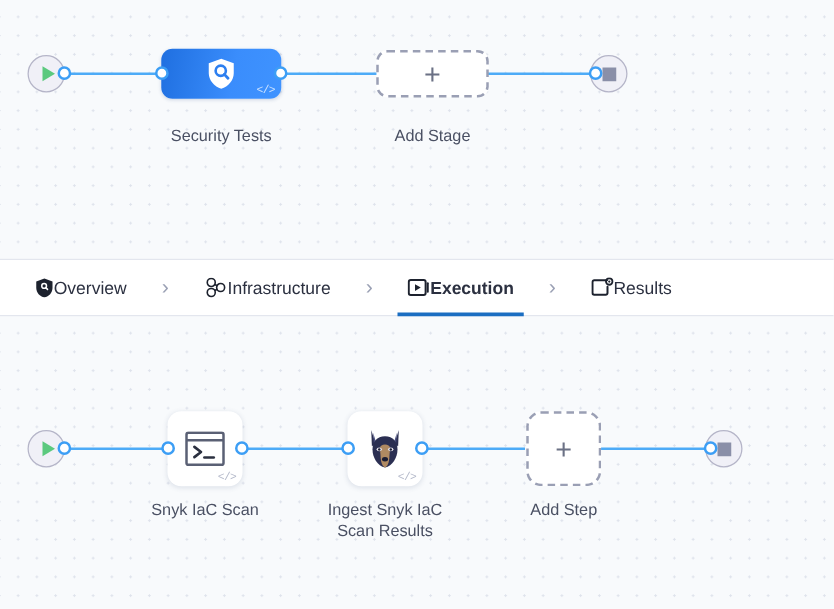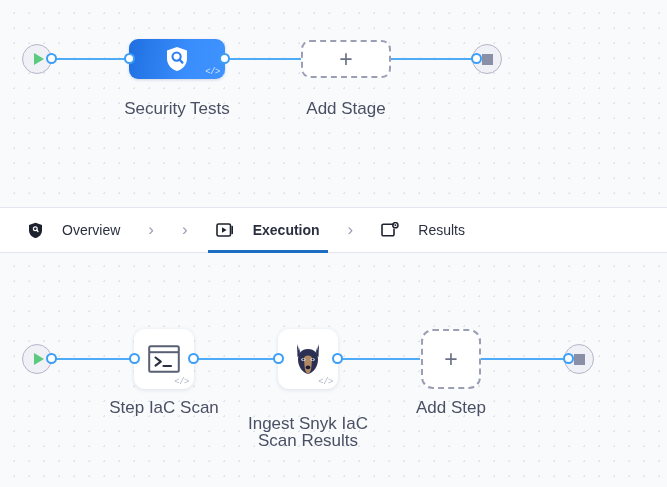--- a/index.html
+++ b/index.html
@@ -135,21 +135,21 @@
     letter-spacing: -0.5px;
     line-height: 1;
   }
   .code-badge.on-blue { color: #cfe4ff; }
   .code-badge.on-white { color: #b3b8c9; }
 
   
   .node-label {
     position: absolute;
     text-align: center;
-    font-size: 17px;
+    font-size: 13px;
     color: #4a5063;
     line-height: 17px;
     z-index: 2;
   }
 
   
   .tabbar {
     height: 46px;
     background: #ffffff;
     border-top: 1px solid #e3e6ee;
@@ -157,21 +157,21 @@
     display: flex;
     align-items: stretch;
     padding-left: 14px;
     flex: 0 0 auto;
     position: relative;
     z-index: 5;
   }
   .tab {
     display: flex;
     align-items: center;
-    gap: 19px;
+    gap: 0;
     padding: 0 14px;
     font-size: 14px;
     color: #2b3040;
     position: relative;
     cursor: pointer;
     white-space: nowrap;
   }
   .tab.active { font-weight: bold; justify-content: space-between; }
   .tab.active::after {
     content: "";
@@ -242,20 +242,32 @@
           <path d="M7.5 0.7 L14 3.1 V8.2 C14 12.3 11.1 15.2 7.5 16 C3.9 15.2 1 12.3 1 8.2 V3.1 Z" fill="#1d222e"></path>
           <circle cx="7.3" cy="6.7" r="1.9" fill="none" stroke="#ffffff" stroke-width="1.2"></circle>
           <line x1="8.6" y1="8" x2="10" y2="9.5" stroke="#ffffff" stroke-width="1.3" stroke-linecap="round"></line>
         </svg>
       </span>
       <span>Overview</span>
     </div>
 
     <div class="tab-sep">›</div>
 
+    <div class="tab">
+      <span class="tab-icon">
+        <svg width="19" height="17" viewBox="0 0 19 17">
+          <circle cx="6" cy="4" r="3.2" fill="none" stroke="#1d222e" stroke-width="1.3"></circle>
+          <circle cx="6" cy="12" r="3.2" fill="none" stroke="#1d222e" stroke-width="1.3"></circle>
+          <circle cx="13.5" cy="8" r="3.2" fill="none" stroke="#1d222e" stroke-width="1.3"></circle>
+          <line x1="9" y1="5.6" x2="11" y2="6.8" stroke="#1d222e" stroke-width="1.3"></line>
+          <line x1="9" y1="10.4" x2="11" y2="9.2" stroke="#1d222e" stroke-width="1.3"></line>
+        </svg>
+      </span>
+      <span>Infrastructure</span>
+    </div>
 
     <div class="tab-sep">›</div>
 
     <div class="tab active">
       <span class="tab-icon">
         <svg width="18" height="16" viewBox="0 0 18 16">
           <rect x="1" y="2" width="13.5" height="12" rx="1.6" fill="none" stroke="#1d222e" stroke-width="1.6"></rect>
           <path d="M6 5.3 L10.6 8 L6 10.7 Z" fill="#1d222e"></path>
           <line x1="16.2" y1="4.6" x2="16.2" y2="11.4" stroke="#1d222e" stroke-width="1.6" stroke-linecap="round"></line>
         </svg>
@@ -298,41 +310,41 @@
         <svg width="32" height="28" viewBox="0 0 32 28">
           <rect x="1.2" y="1.2" width="29.6" height="25.6" rx="1.5" fill="#ffffff" stroke="#5a6074" stroke-width="2"></rect>
           <line x1="1.2" y1="7.2" x2="30.8" y2="7.2" stroke="#5a6074" stroke-width="2"></line>
           <path d="M7.5 12.5 L12.8 16.6 L7.5 20.7" fill="none" stroke="#2b3040" stroke-width="2.1" stroke-linecap="round" stroke-linejoin="round"></path>
           <line x1="15.5" y1="21" x2="23" y2="21" stroke="#2b3040" stroke-width="2.1" stroke-linecap="round"></line>
         </svg>
         <span class="code-badge on-white">&lt;/&gt;</span>
       </div>
       <div class="port" style="left:129px; top:100px;"></div>
       <div class="port" style="left:188px; top:100px;"></div>
-      <div class="node-label" style="left:84px; top:146px; width:160px;">Step IaC Scan</div>
+      <div class="node-label" style="left:84px; top:146px; width:160px;">Snyk IaC Scan</div>
 
       <div class="step-node" style="left:278px; top:76px;">
         <svg width="34" height="34" viewBox="0 0 34 34">
           <path d="M6 2 L9.5 13 L6.5 15 Z" fill="#2b2f52"></path>
           <path d="M28 2 L24.5 13 L27.5 15 Z" fill="#2b2f52"></path>
           <path d="M7.5 4 L10 12.5 L8.2 13.8 Z" fill="#4b5080"></path>
           <path d="M26.5 4 L24 12.5 L25.8 13.8 Z" fill="#4b5080"></path>
           <path d="M17 7 C23.5 7 27 11.5 27 17.5 C27 24 23 30.5 17 32 C11 30.5 7 24 7 17.5 C7 11.5 10.5 7 17 7 Z" fill="#2b2f52"></path>
           <path d="M13 16.5 C13 14.6 14.8 13.6 17 13.6 C19.2 13.6 21 14.6 21 16.5 L20.4 25 C20 29.2 18.6 31.2 17 31.9 C15.4 31.2 14 29.2 13.6 25 Z" fill="#b08a62"></path>
           <ellipse cx="12.4" cy="17.4" rx="2.1" ry="1.5" fill="#e8e6ef"></ellipse>
           <ellipse cx="21.6" cy="17.4" rx="2.1" ry="1.5" fill="#e8e6ef"></ellipse>
           <ellipse cx="12.4" cy="17.5" rx="1" ry="1" fill="#1a1c33"></ellipse>
           <ellipse cx="21.6" cy="17.5" rx="1" ry="1" fill="#1a1c33"></ellipse>
           <ellipse cx="17" cy="25.4" rx="2.4" ry="1.8" fill="#1a1c33"></ellipse>
         </svg>
         <span class="code-badge on-white">&lt;/&gt;</span>
       </div>
       <div class="port" style="left:273px; top:100px;"></div>
       <div class="port" style="left:332px; top:100px;"></div>
-      <div class="node-label" style="left:228px; top:162px; width:160px; white-space:pre-line;">Ingest Snyk IaC
+      <div class="node-label" style="left:228px; top:146px; width:160px; white-space:pre-line;">Ingest Snyk IaC
 Scan Results</div>
 
       <div class="add-node add-step" style="left:421px; top:76px;">
         <span>+</span>
       </div>
       <div class="node-label" style="left:371px; top:146px; width:160px;">Add Step</div>
 
       <div class="port" style="left:563px; top:100px;"></div>
       <div class="terminal" style="left:564px; top:91px;">
         <div class="stop-sq"></div>

